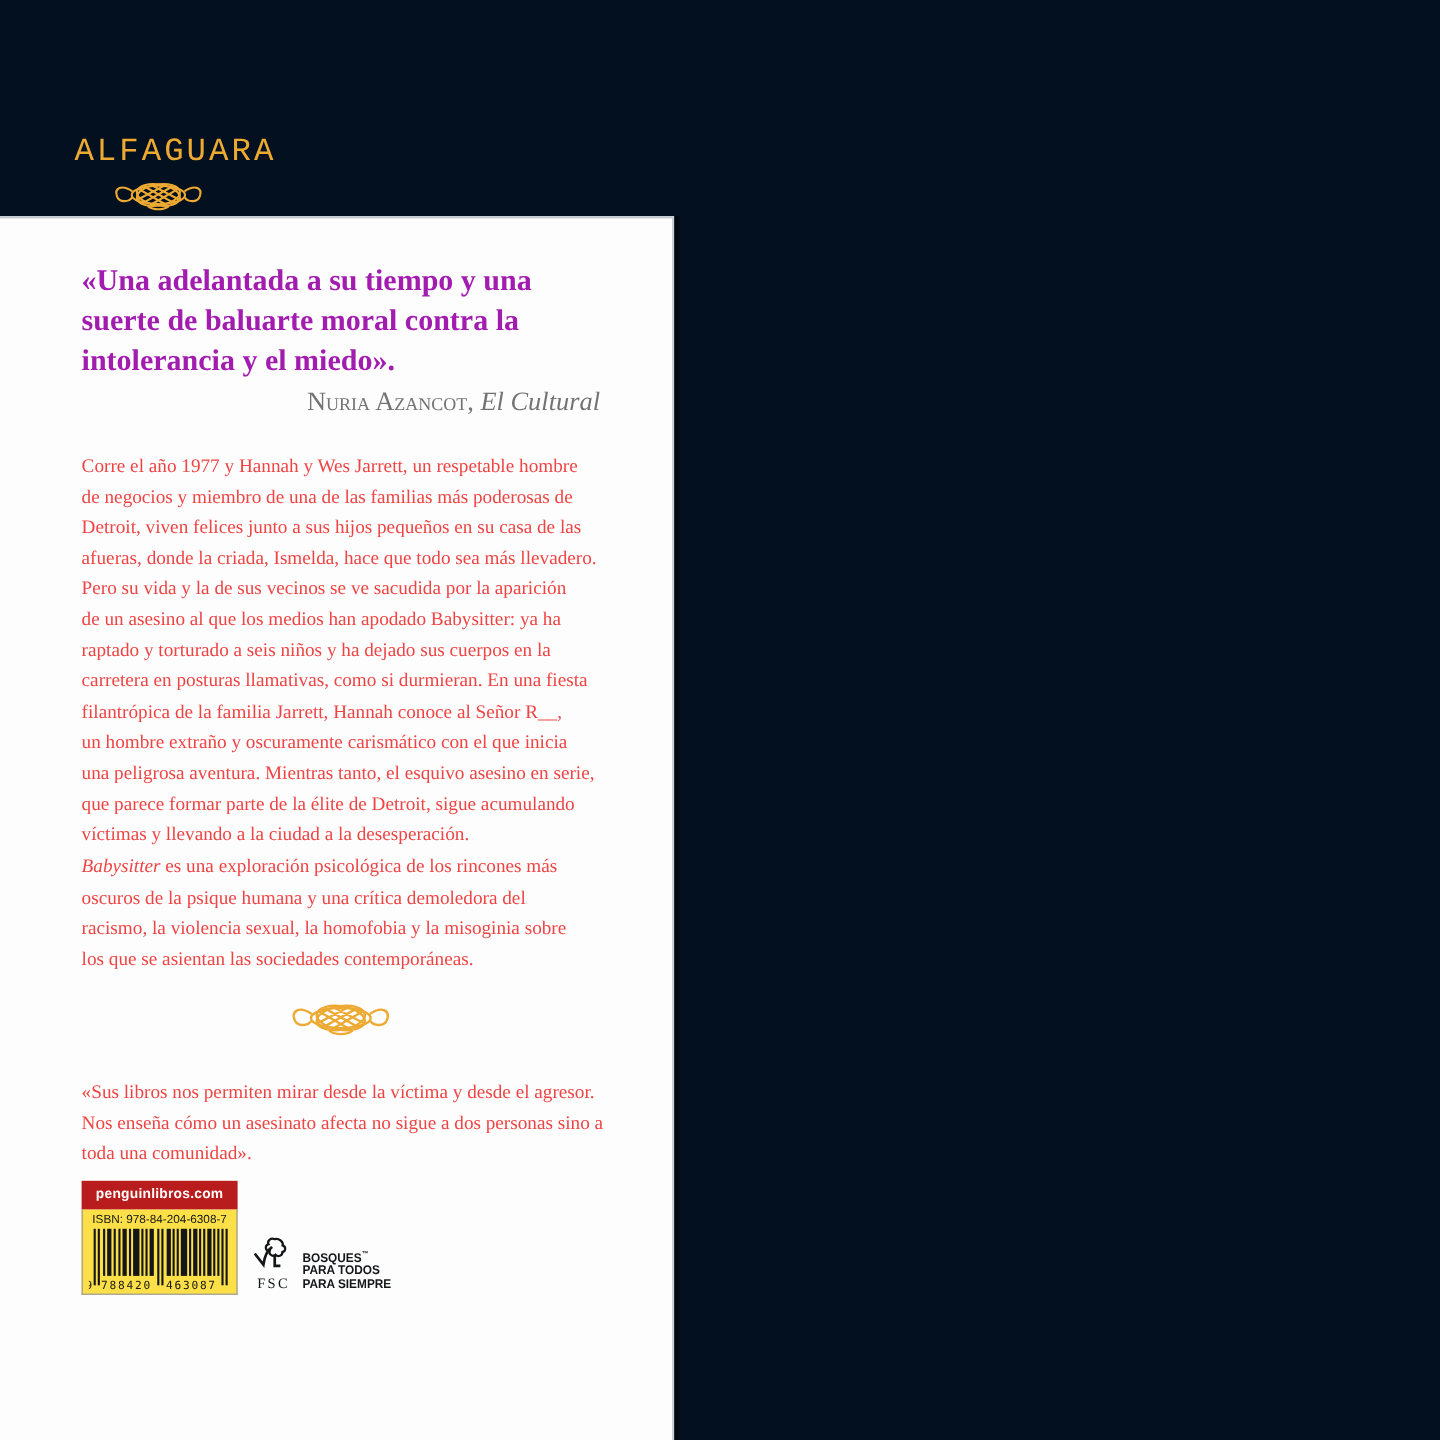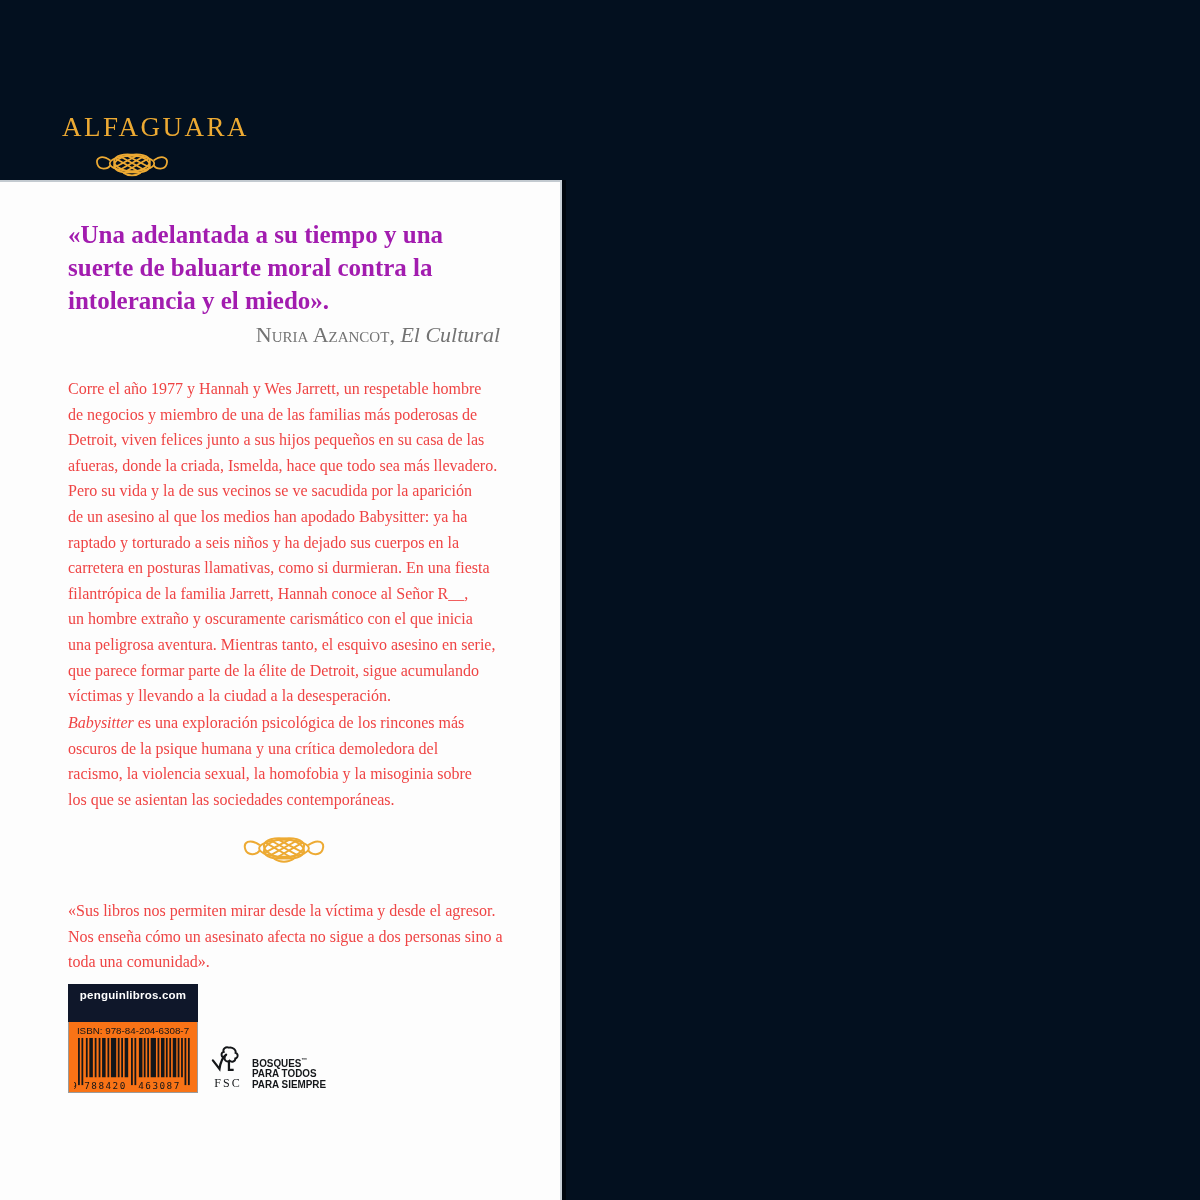--- a/index.html
+++ b/index.html
@@ -9,21 +9,21 @@
     font-family:"Liberation Serif", serif;
     overflow:hidden;
     position:relative;
   }
   .page{position:absolute;left:0;top:0;width:1200px;height:1200px;}
 
   
   .logo{position:absolute;left:62px;top:112px;width:140px;text-align:center;}
   .logo-text{
     color:#edaa33;font-size:27px;letter-spacing:2.5px;
-    font-family:Liberation Serif, serif;white-space:nowrap;text-align:right;
+    font-family:Liberation Mono, monospace;white-space:nowrap;text-align:right;
   }
   .logo-ornament{display:block;margin:3px auto 0 auto;}
 
   
   .panel{
     position:absolute;left:0;top:180px;width:560px;height:1020px;
     background:#fdfdfd;border-top:2px solid #c3cad0;box-sizing:border-box;
   }
   .edge-light{position:absolute;left:560px;top:180px;width:2px;height:1020px;background:#c9d1d8;}
   .edge-dark{position:absolute;left:562px;top:180px;width:4px;height:1020px;background:#00070f;}
@@ -48,25 +48,25 @@
 
   .mid-ornament{position:absolute;left:240px;top:650px;}
 
   .bottom-quote{top:716px;}
   .attr2{position:absolute;left:68px;top:782px;width:432px;text-align:right;}
 
   
   .footer{position:absolute;left:68px;top:802px;display:flex;align-items:flex-end;}
   .barcode-block{width:130px;}
   .web-bar{
-    background:#0f172a;color:#ffffff;height:38px;line-height:23px;text-align:center;
+    background:#b91c1c;color:#ffffff;height:24px;line-height:23px;text-align:center;
     font-family:"Liberation Sans", sans-serif;font-weight:bold;font-size:11.5px;letter-spacing:.2px;
   }
   .barcode-box{
-    background:#f97316;border:1px solid #9b9b9b;border-top:none;
+    background:#fde047;border:1px solid #9b9b9b;border-top:none;
     padding:3px 4px 2px 4px;box-sizing:border-box;
   }
   .isbn{
     font-family:"Liberation Sans", sans-serif;font-size:9.8px;color:#141619;
     text-align:center;margin-bottom:1px;white-space:nowrap;
   }
   .barcode{display:block;margin:0 auto;}
   .barcode rect{fill:#141619;}
   .barcode text{
     font-family:"DejaVu Sans Mono", monospace;font-size:9.5px;fill:#141619;letter-spacing:1.5px;

